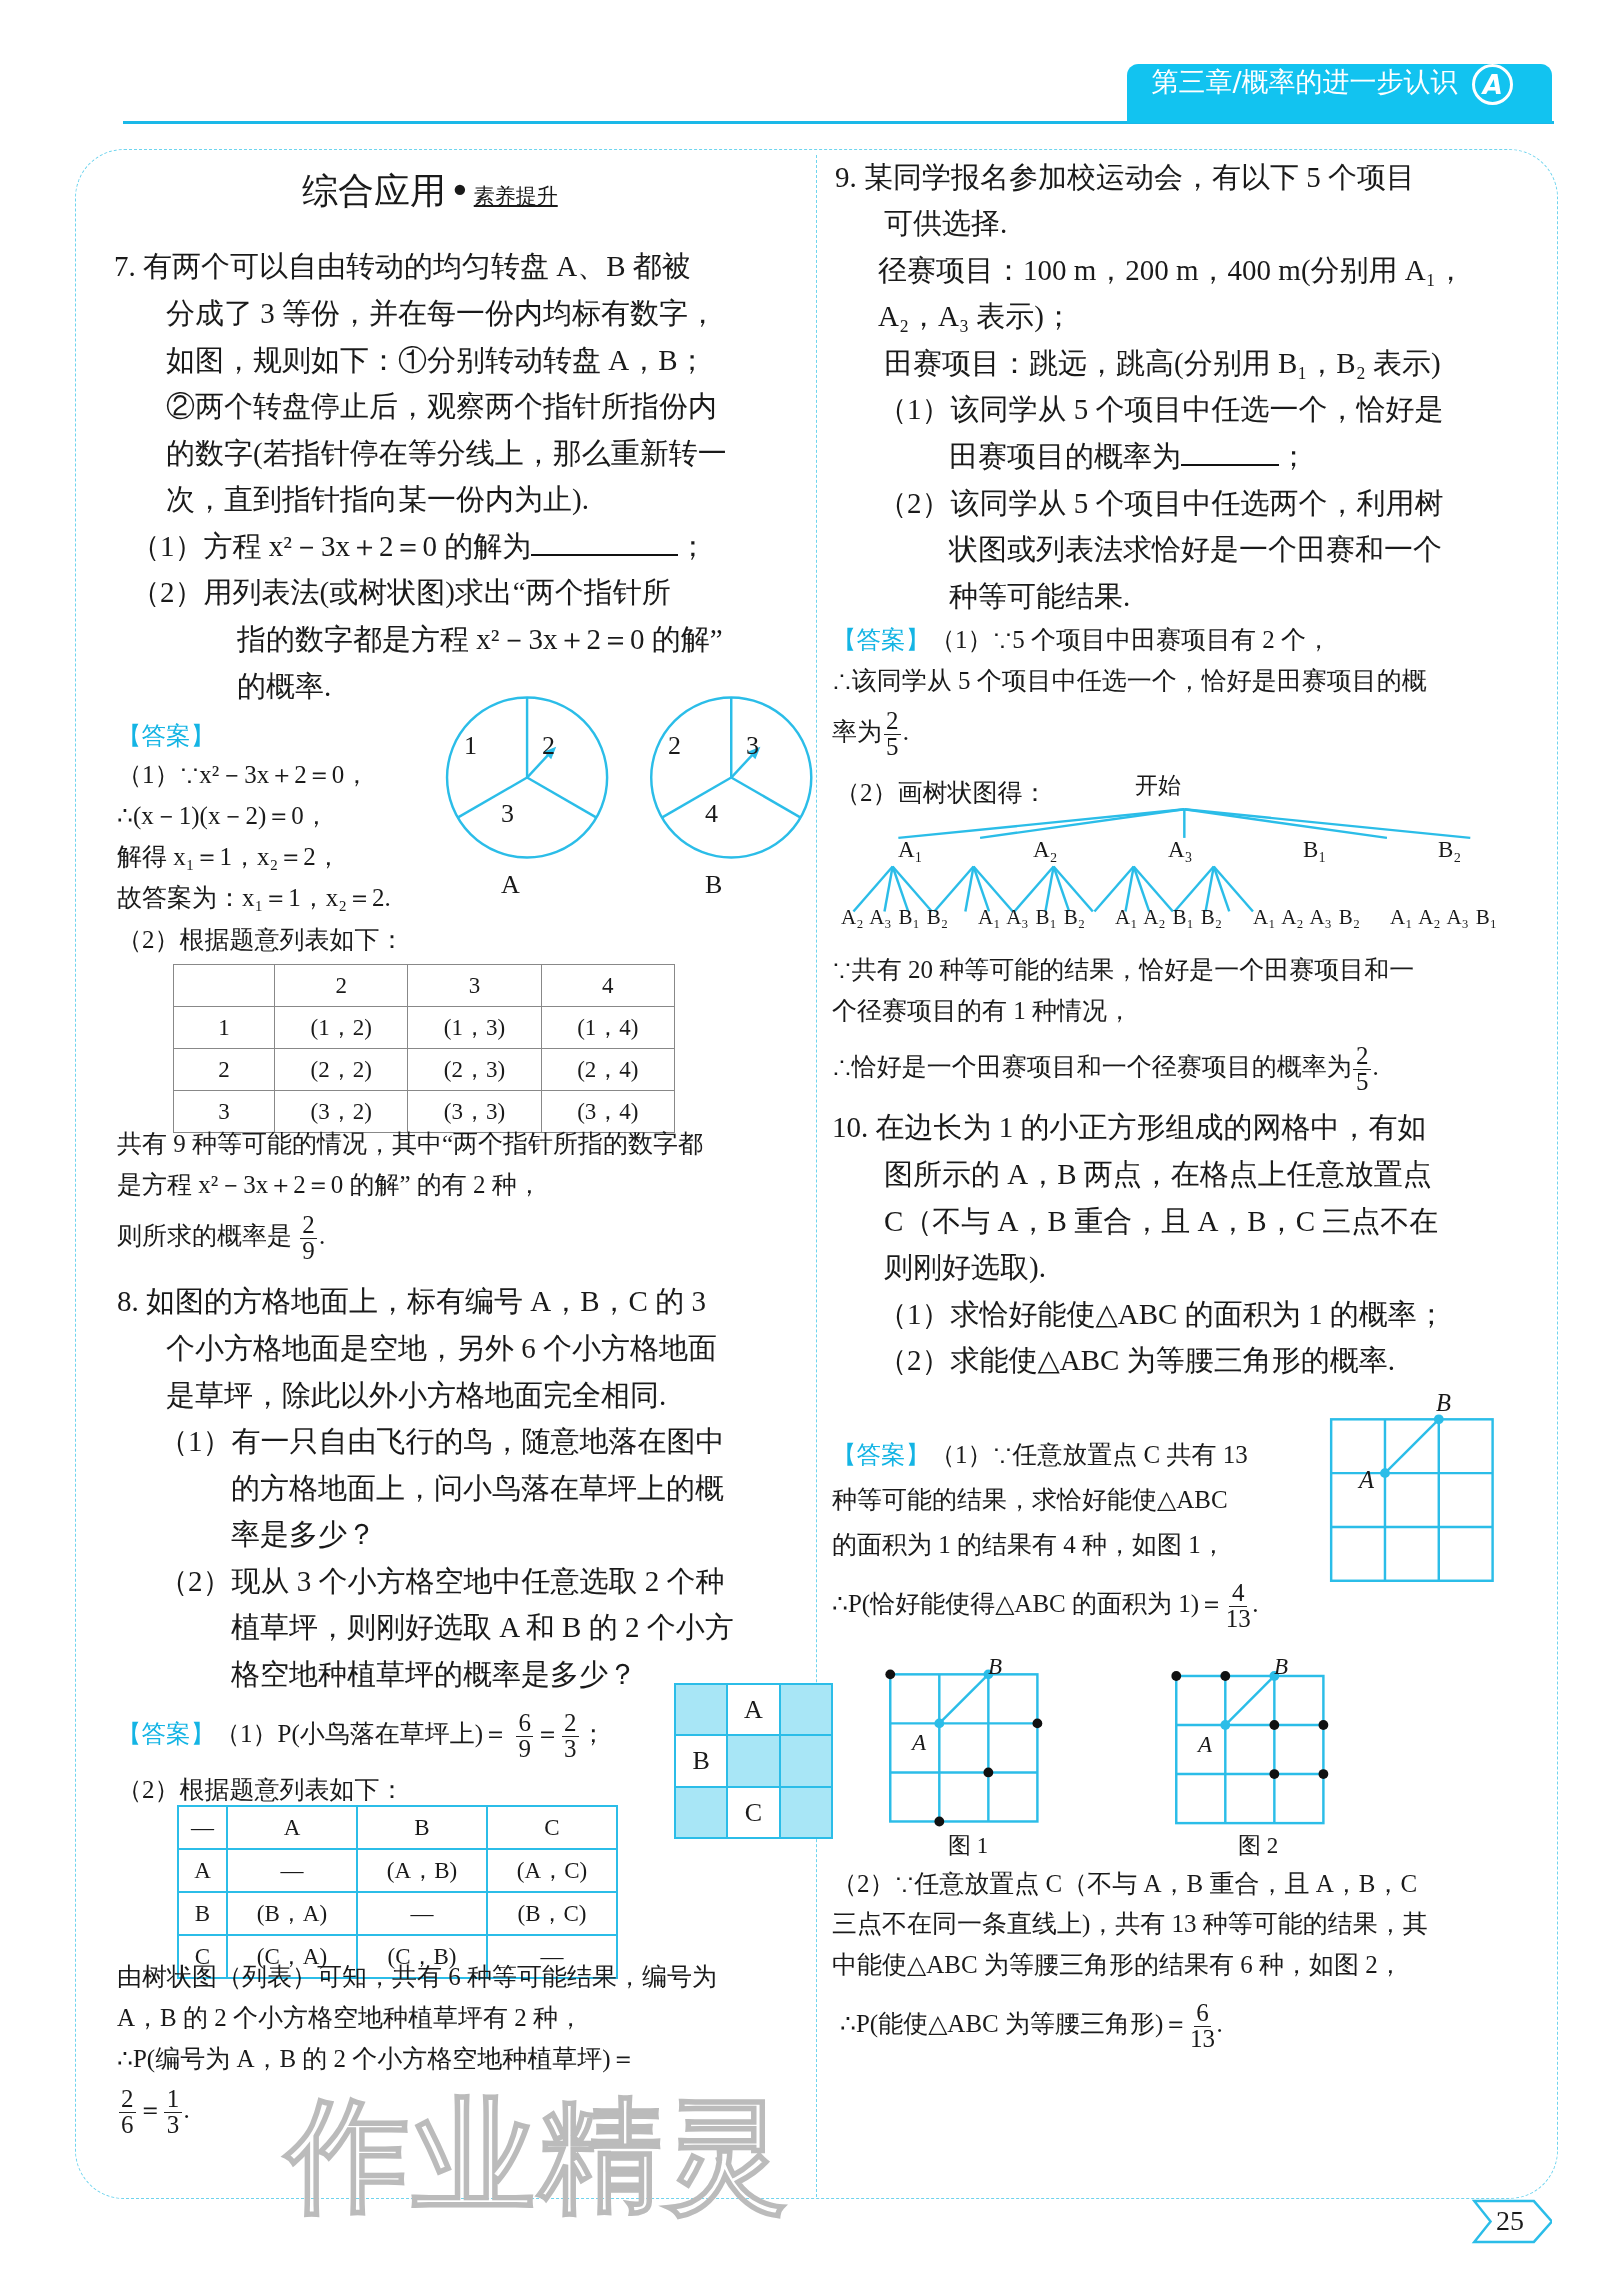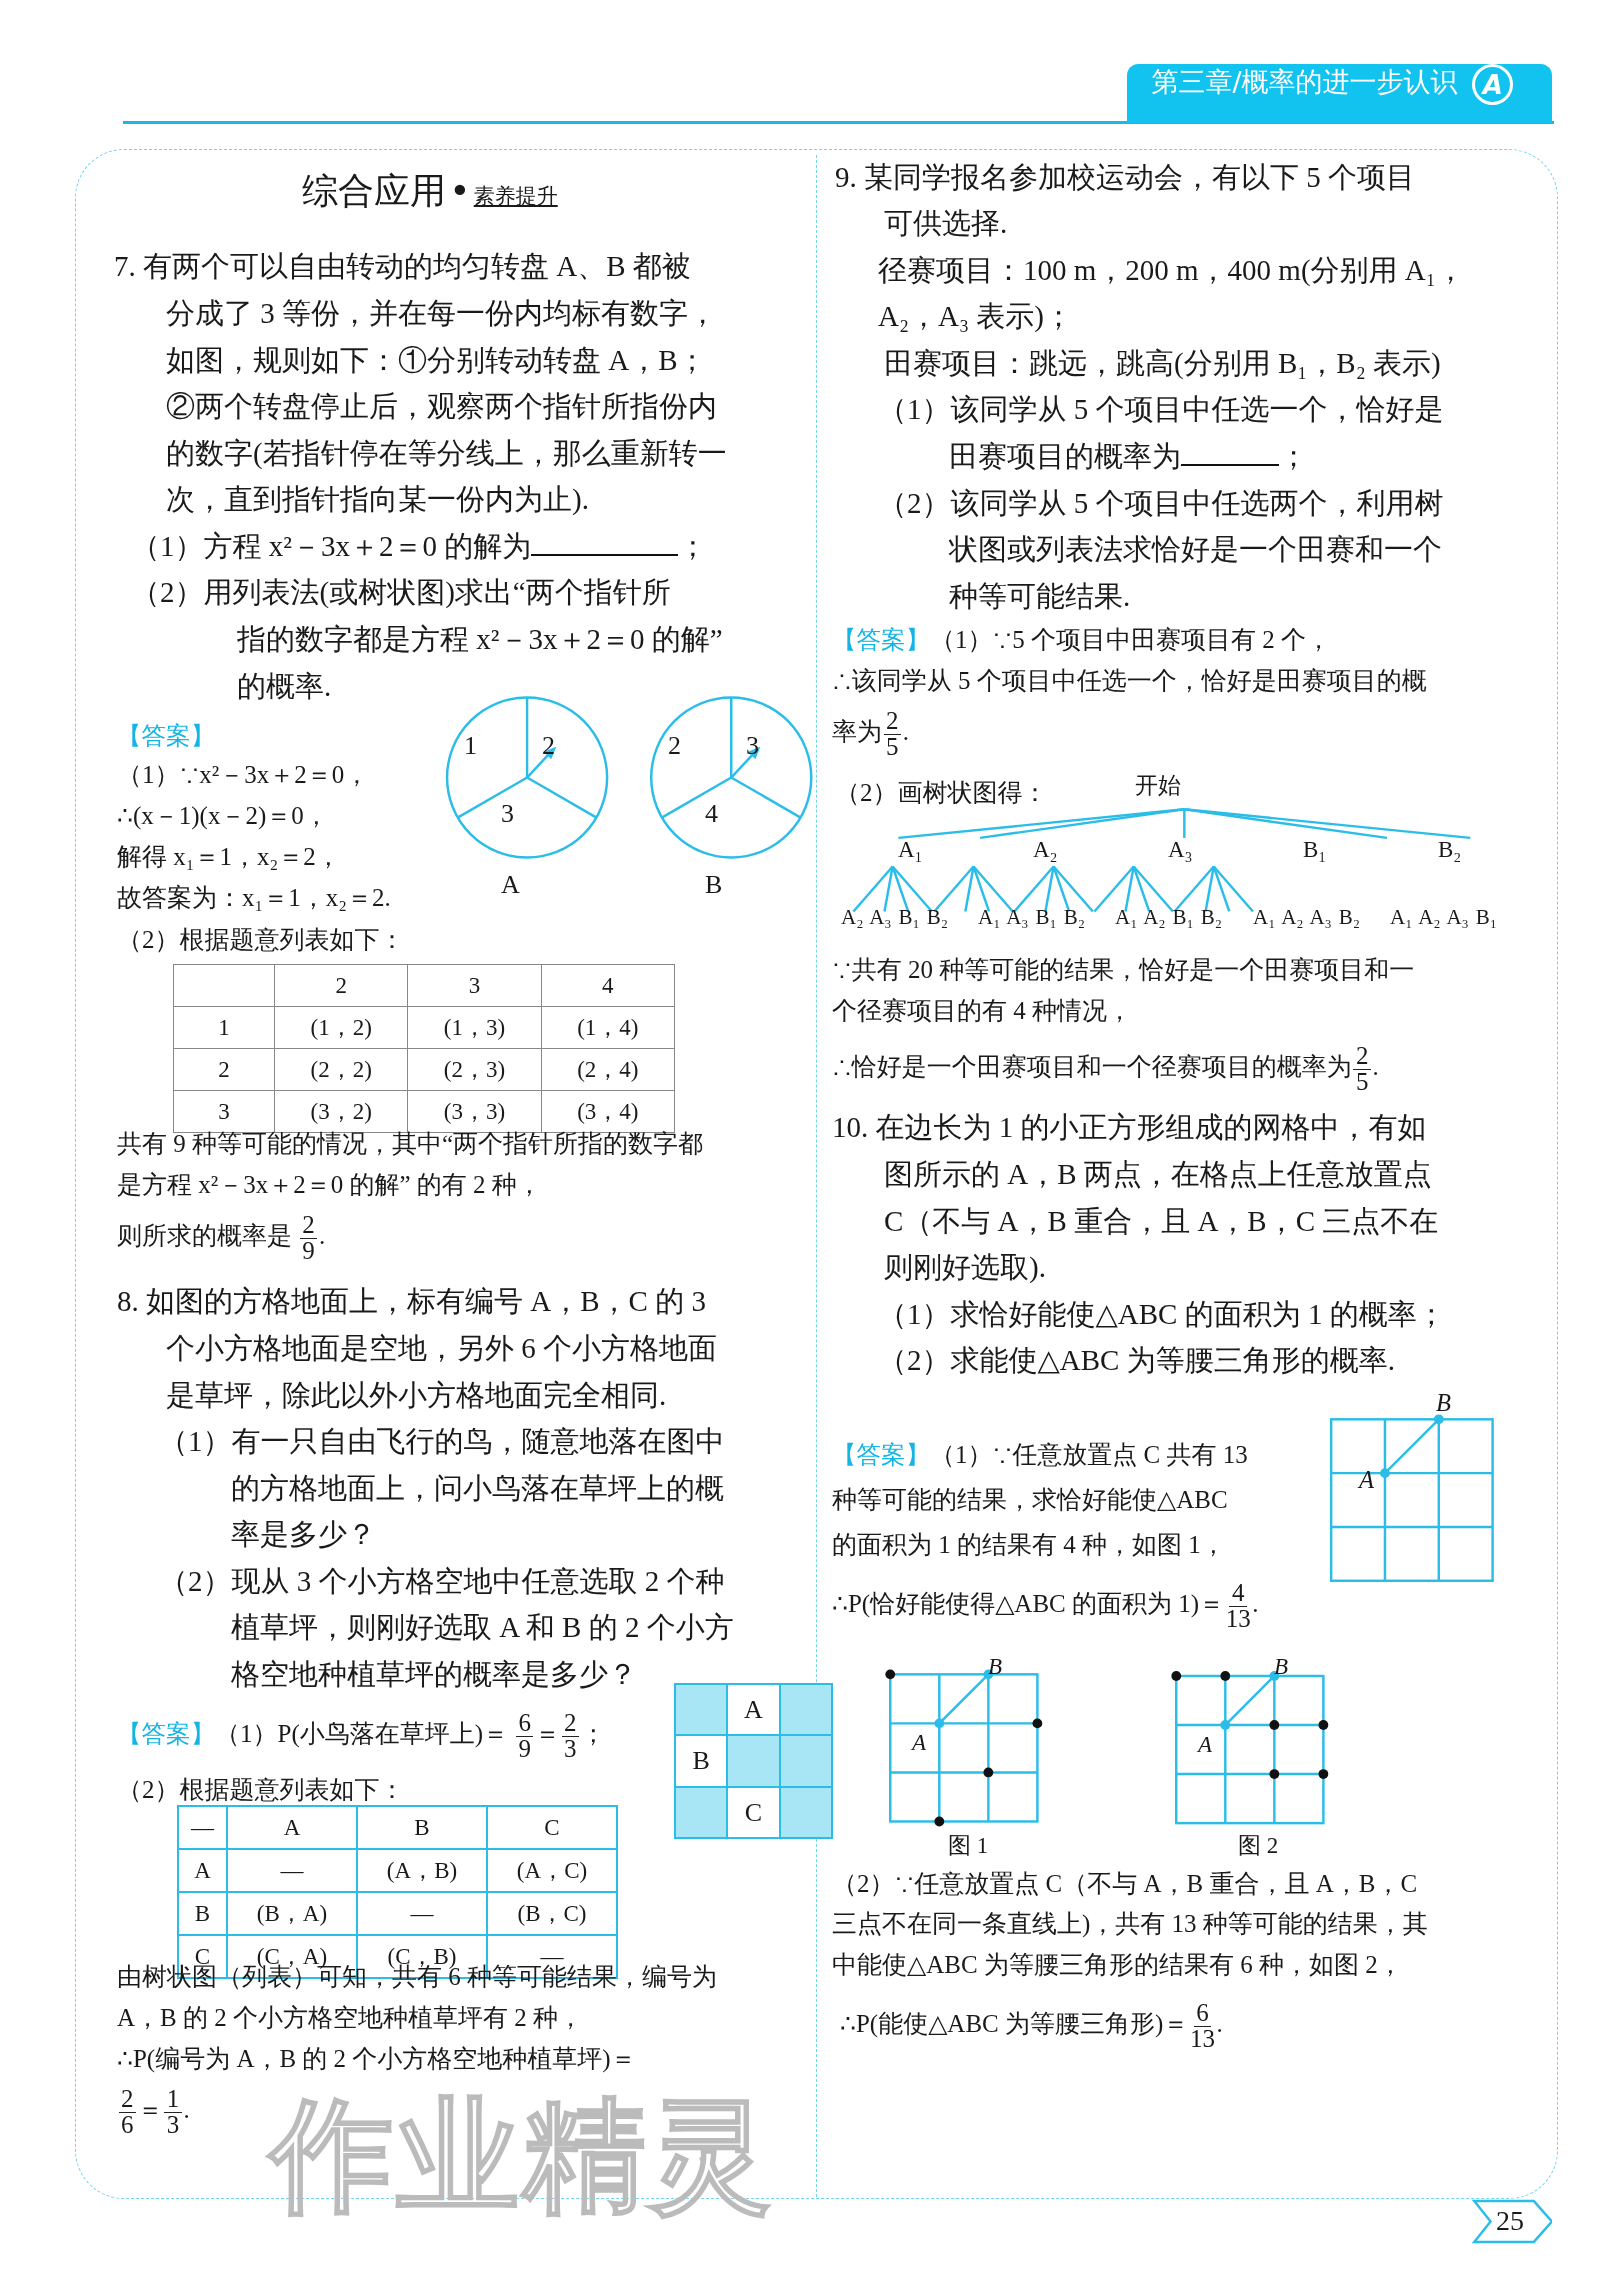--- a/index.html
+++ b/index.html
@@ -215,21 +215,21 @@
     <span class="frac">
         <span class="n">2</span>
         <span>6</span>
       </span>＝<span class="frac">
         <span class="n">1</span>
         <span>3</span>
       </span>.
   </div>
 </div>
 
-<div class="abs" style="left:270px;top:2075px;font-family:Liberation Serif, serif;font-size:123px;font-weight:bold;color:transparent;-webkit-text-stroke:1.6px #bbb;letter-spacing:3.3px;">作业精灵</div>
+<div class="abs" style="left:286px;top:2075px;font-family:Liberation Serif, serif;font-size:123px;font-weight:bold;color:transparent;-webkit-text-stroke:1.6px #bbb;letter-spacing:3.3px;">作业精灵</div>
 
 <div class="col">
   <div class="line" style="left:835px;top:154px">9. 某同学报名参加校运动会，有以下 5 个项目</div>
   <div class="line" style="left:884px;top:200px">可供选择.</div>
   <div class="line" style="left:878px;top:247px">径赛项目：100 m，200 m，400 m(分别用 A₁，</div>
   <div class="line" style="left:878px;top:293px">A₂，A₃ 表示)；</div>
   <div class="line" style="left:884px;top:340px">田赛项目：跳远，跳高(分别用 B₁，B₂ 表示)</div>
   <div class="line" style="left:878px;top:386px">（1）该同学从 5 个项目中任选一个，恰好是</div>
   <div class="line" style="left:949px;top:433px">
     <span>田赛项目的概率为</span><span class="blank" style="width:98px"></span><span>；</span>
@@ -291,21 +291,21 @@
 <div class="abs" style="left:841px;top:905px;width:719px;font-size:21px;word-spacing:1.6px">
   <span class="abs" style="left:0px"><span>A₂</span> <span>A₃</span> <span>B₁</span> <span>B₂</span></span>
   <span class="abs" style="left:137px"><span>A₁</span> <span>A₃</span> <span>B₁</span> <span>B₂</span></span>
   <span class="abs" style="left:274px"><span>A₁</span> <span>A₂</span> <span>B₁</span> <span>B₂</span></span>
   <span class="abs" style="left:412px"><span>A₁</span> <span>A₂</span> <span>A₃</span> <span>B₂</span></span>
   <span class="abs" style="left:549px"><span>A₁</span> <span>A₂</span> <span>A₃</span> <span>B₁</span></span>
 </div>
 
 <div class="small">
   <div class="line" style="left:832px;top:949px">∵共有 20 种等可能的结果，恰好是一个田赛项目和一</div>
-  <div class="line" style="left:832px;top:990px">个径赛项目的有 4 种情况，</div>
+  <div class="line" style="left:832px;top:990px">个径赛项目的有 1 种情况，</div>
   <div class="line" style="left:832px;top:1044px">
     <span>∴恰好是一个田赛项目和一个径赛项目的概率为</span><span class="frac">
         <span class="n">2</span>
         <span>5</span>
       </span>.
   </div>
 </div>
 
 <div class="col">
   <div class="line" style="left:832px;top:1104px">10. 在边长为 1 的小正方形组成的网格中，有如</div>

